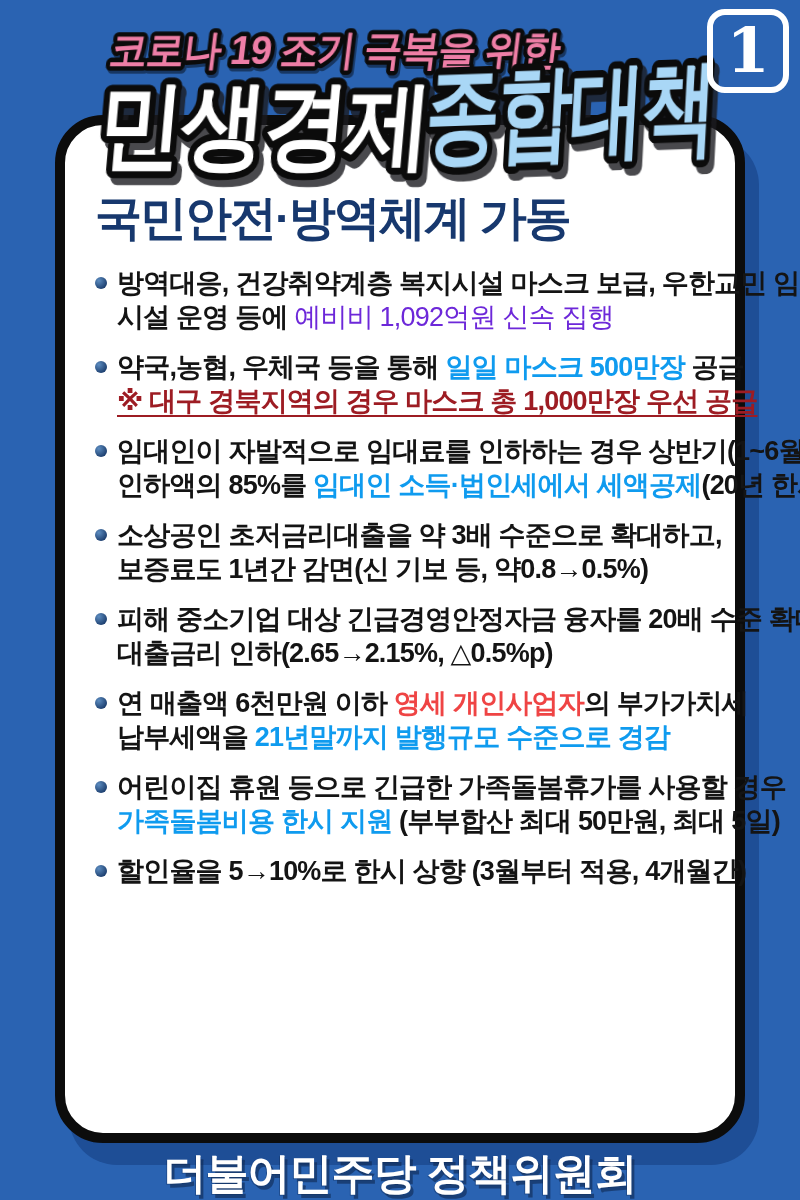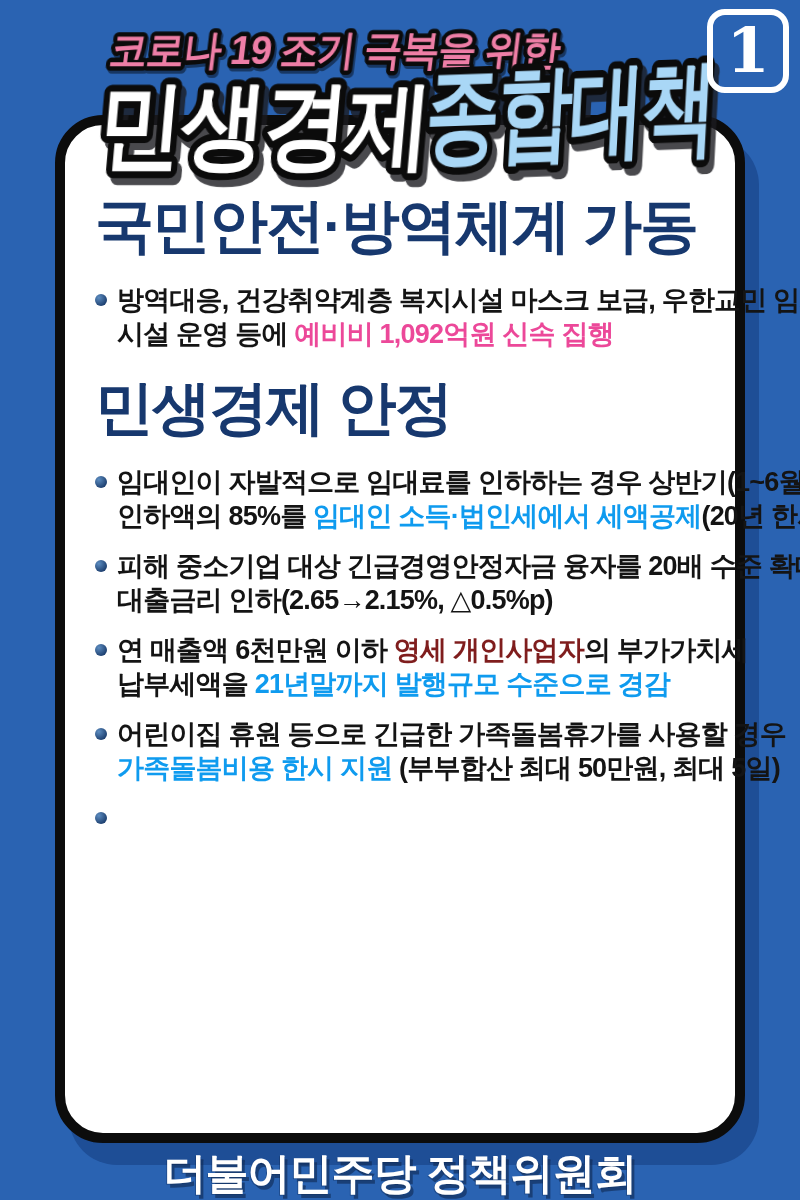--- a/index.html
+++ b/index.html
@@ -12,36 +12,36 @@
   .card-shadow {
     position:absolute; left:69px; top:137px; width:690px; height:1028px;
     background:#1e4e96; border-radius:48px;
   }
   .card {
     position:absolute; left:55px; top:115px; width:690px; height:1028px;
     background:#ffffff; border:10px solid #0c0c0c; border-radius:48px;
   }
   .card-content { padding:62px 20px 0 28px; }
   .section-heading {
-    font-size:59px; font-weight:800; color:#17386e;
+    font-size:47px; font-weight:800; color:#17386e;
     letter-spacing:-2px; margin:0 0 16px 2px; white-space:nowrap;
   }
   .section-2 { margin-top:18px; }
   .bullet { display:flex; margin-bottom:16px; }
   .dot {
     flex:none; width:12px; height:12px; border-radius:50%;
     margin:11px 10px 0 2px;
     background:radial-gradient(circle at 32% 30%, #5c8cc0 0%, #1d3f6f 75%);
   }
   .bl { font-size:27px; line-height:34px; color:#141414; font-weight:600; letter-spacing:-0.8px; }
   .line { white-space:nowrap; }
   .seg-n  { color:#141414; }
-  .seg-red { color:#ec4899; font-weight:700; }
+  .seg-red { color:#6d28d9; font-weight:400; }
   .seg-blue { color:#0f9bef; font-weight:800; }
-  .seg-bb { color:#7f1d1d; font-weight:800; }
+  .seg-bb { color:#ef4444; font-weight:800; }
   .seg-note {
     color:#9d1c23; font-weight:800;
     text-decoration:underline; text-decoration-thickness:2px; text-underline-offset:5px;
   }
   .titlebar { position:absolute; left:0; top:0; width:800px; height:195px; pointer-events:none; }
   .kicker-text { filter:drop-shadow(2px 3px 0 rgba(0,0,0,0.45)); }
   .big-title { filter:drop-shadow(5px 7px 0 rgba(28,28,33,0.8)); }
   .badge {
     position:absolute; left:707px; top:9px; width:82px; height:84px;
     border:6px solid #ffffff; border-radius:18px;
@@ -68,31 +68,44 @@
     <div class="section-heading">국민안전·방역체계 가동</div>
 
     <div class="bullet">
       <span class="dot"></span>
       <div class="bl">
         <div class="line"><span class="seg-n">방역대응, 건강취약계층 복지시설 마스크 보급, 우한교민 임시생활</span></div>
         <div class="line"><span class="seg-n">시설 운영 등에 </span><span class="seg-red">예비비 1,092억원 신속 집행</span></div>
       </div>
     </div>
 
+    <div class="bullet">
+      <span class="dot"></span>
+      <div class="bl">
+        <div class="line"><span class="seg-n">약국,농협, 우체국 등을 통해 </span><span class="seg-blue">일일 마스크 500만장</span><span class="seg-n"> 공급</span></div>
+        <div class="line"><span class="seg-note">※ 대구 경북지역의 경우 마스크 총 1,000만장 우선 공급</span></div>
+      </div>
+    </div>
 
-    <div class="section-heading section-2">민생경제 안정</div>
 
     <div class="bullet">
       <span class="dot"></span>
       <div class="bl">
         <div class="line"><span class="seg-n">임대인이 자발적으로 임대료를 인하하는 경우 상반기(1~6월)</span></div>
         <div class="line"><span class="seg-n">인하액의 85%를 </span><span class="seg-blue">임대인 소득·법인세에서 세액공제</span><span class="seg-n">(20년 한시)</span></div>
       </div>
     </div>
 
+    <div class="bullet">
+      <span class="dot"></span>
+      <div class="bl">
+        <div class="line"><span class="seg-n">소상공인 초저금리대출을 약 3배 수준으로 확대하고,</span></div>
+        <div class="line"><span class="seg-n">보증료도 1년간 감면(신 기보 등, 약0.8→0.5%)</span></div>
+      </div>
+    </div>
 
     <div class="bullet">
       <span class="dot"></span>
       <div class="bl">
         <div class="line"><span class="seg-n">피해 중소기업 대상 긴급경영안정자금 융자를 20배 수준 확대하고</span></div>
         <div class="line"><span class="seg-n">대출금리 인하(2.65→2.15%, △0.5%p)</span></div>
       </div>
     </div>
 
     <div class="bullet">
@@ -108,20 +121,21 @@
       <span class="dot"></span>
       <div class="bl">
         <div class="line"><span class="seg-n">어린이집 휴원 등으로 긴급한 가족돌봄휴가를 사용할 경우</span></div>
         <div class="line"><span class="seg-blue">가족돌봄비용 한시 지원</span><span class="seg-n"> (부부합산 최대 50만원, 최대 5일)</span></div>
       </div>
     </div>
 
     <div class="bullet">
       <span class="dot"></span>
       <div class="bl">
+        <div class="line"><span class="seg-n">할인율을 5→10%로 한시 상향 (3월부터 적용, 4개월간)</span></div>
       </div>
     </div>
 
   </div>
 </div>
 
 <svg class="titlebar" viewBox="0 0 800 195">
   <text class="kicker-text" transform="translate(108,64) skewX(-7)" font-size="41" font-weight="bold" letter-spacing="-1" fill="#ee7ea6" stroke="#0b0b0b" stroke-width="9" paint-order="stroke" stroke-linejoin="round" textLength="450" lengthAdjust="spacingAndGlyphs">코로나 19 조기 극복을 위한</text>
   <text class="big-title" transform="translate(96,158) skewX(-5)" font-size="96" font-weight="bold" letter-spacing="-3" fill="#ffffff" stroke="#0b0b0b" stroke-width="14" paint-order="stroke" stroke-linejoin="round" textLength="330" lengthAdjust="spacingAndGlyphs">민생경제</text>
   <text class="big-title" transform="translate(424,152) skewX(-5) rotate(-2)" font-size="104" font-weight="bold" letter-spacing="-3" fill="#a9d7f6" stroke="#0b0b0b" stroke-width="15" paint-order="stroke" stroke-linejoin="round" textLength="288" lengthAdjust="spacingAndGlyphs">종합대책</text>

